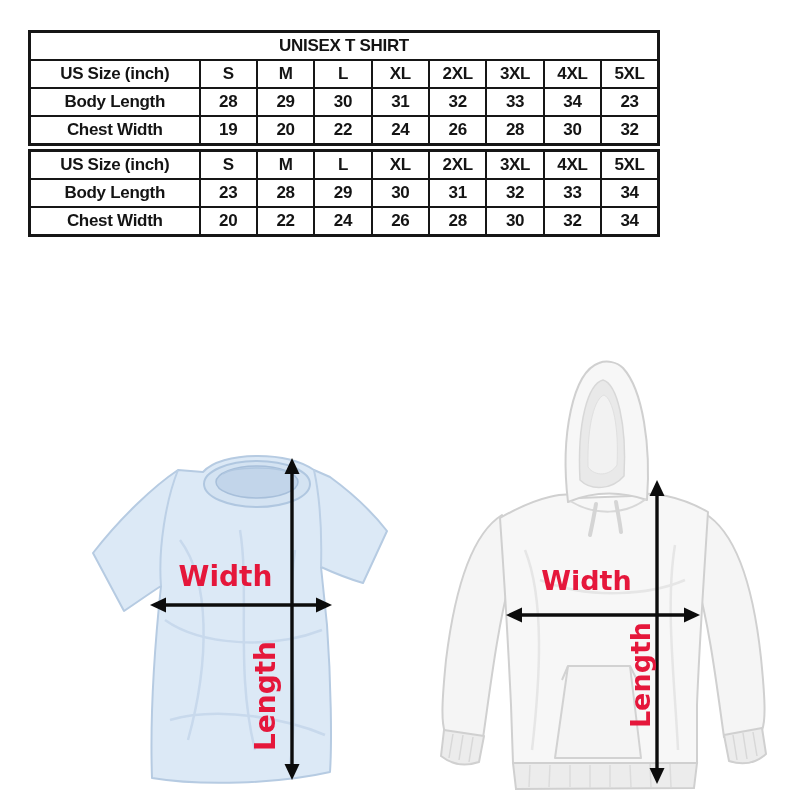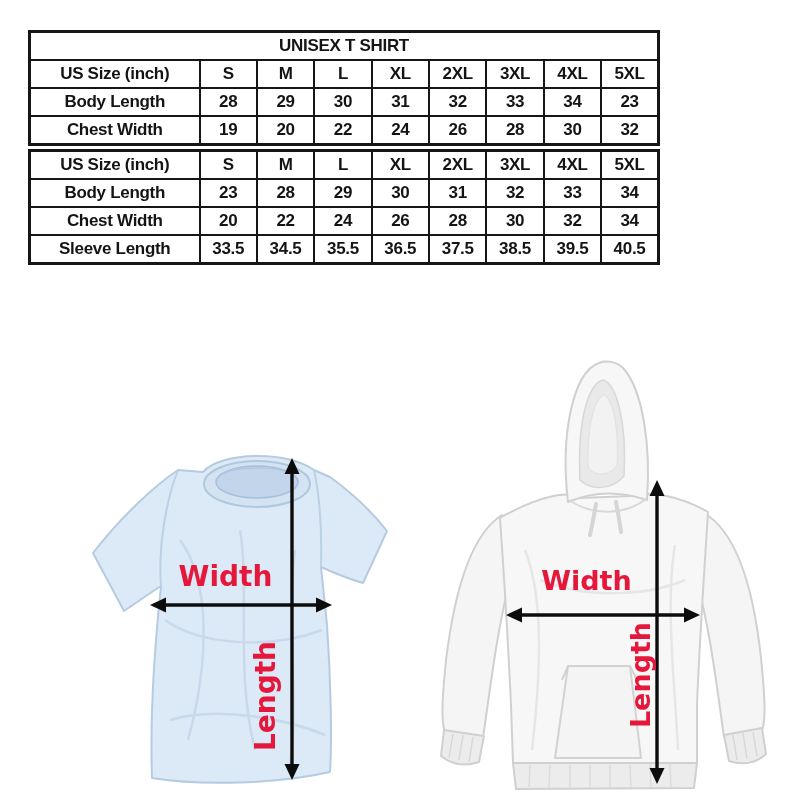--- a/index.html
+++ b/index.html
@@ -122,31 +122,20 @@
       <td>Chest Width</td>
       <td>20</td>
       <td>22</td>
       <td>24</td>
       <td>26</td>
       <td>28</td>
       <td>30</td>
       <td>32</td>
       <td>34</td>
     </tr>
-    <tr>
-      <td>Sleeve Length</td>
-      <td>33.5</td>
-      <td>34.5</td>
-      <td>35.5</td>
-      <td>36.5</td>
-      <td>37.5</td>
-      <td>38.5</td>
-      <td>39.5</td>
-      <td>40.5</td>
-    </tr>
   </tbody>
     </table>
 </div>
 
 <div class="figure figure-tshirt">
   <svg viewBox="0 0 335 370">
 
     <path d="M143,52 C152,42 172,36 198,36 C226,36 242,42 254,50 L270,57
              C292,73 313,93 327,111 L303,163 C289,159 272,152 261,147
              L267,205 C271,262 272,322 270,352 C218,364 140,366 92,358

